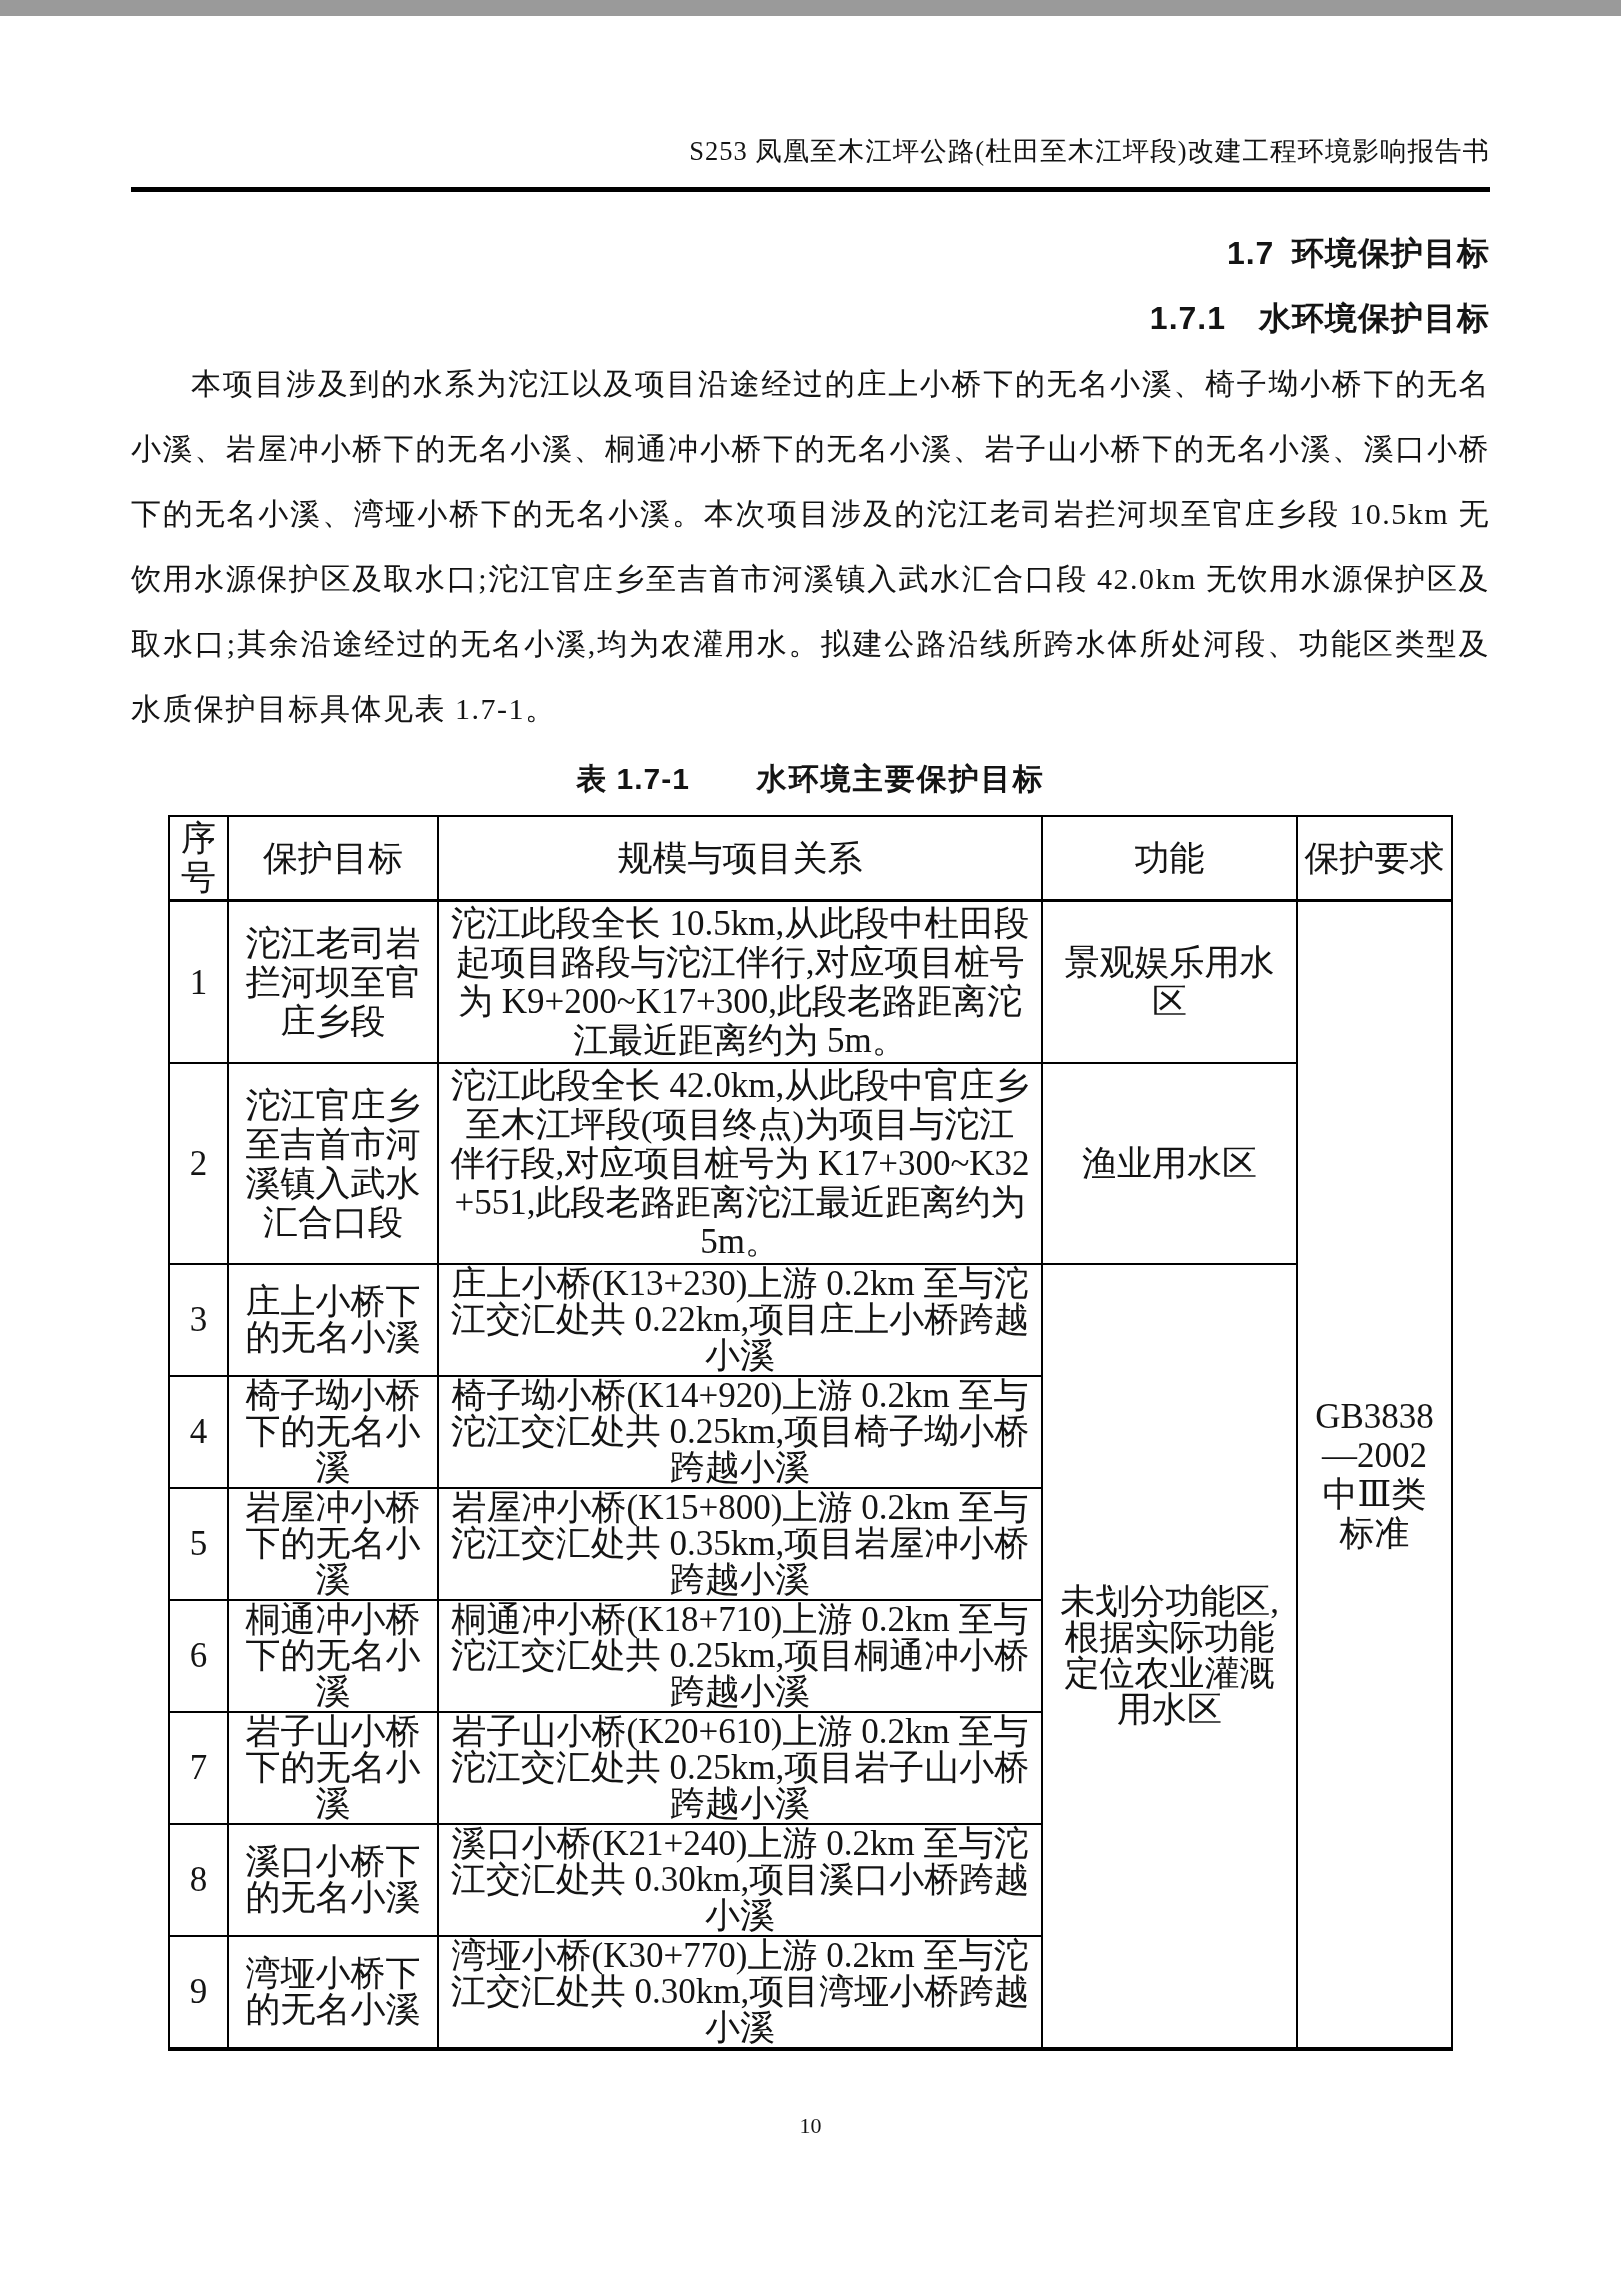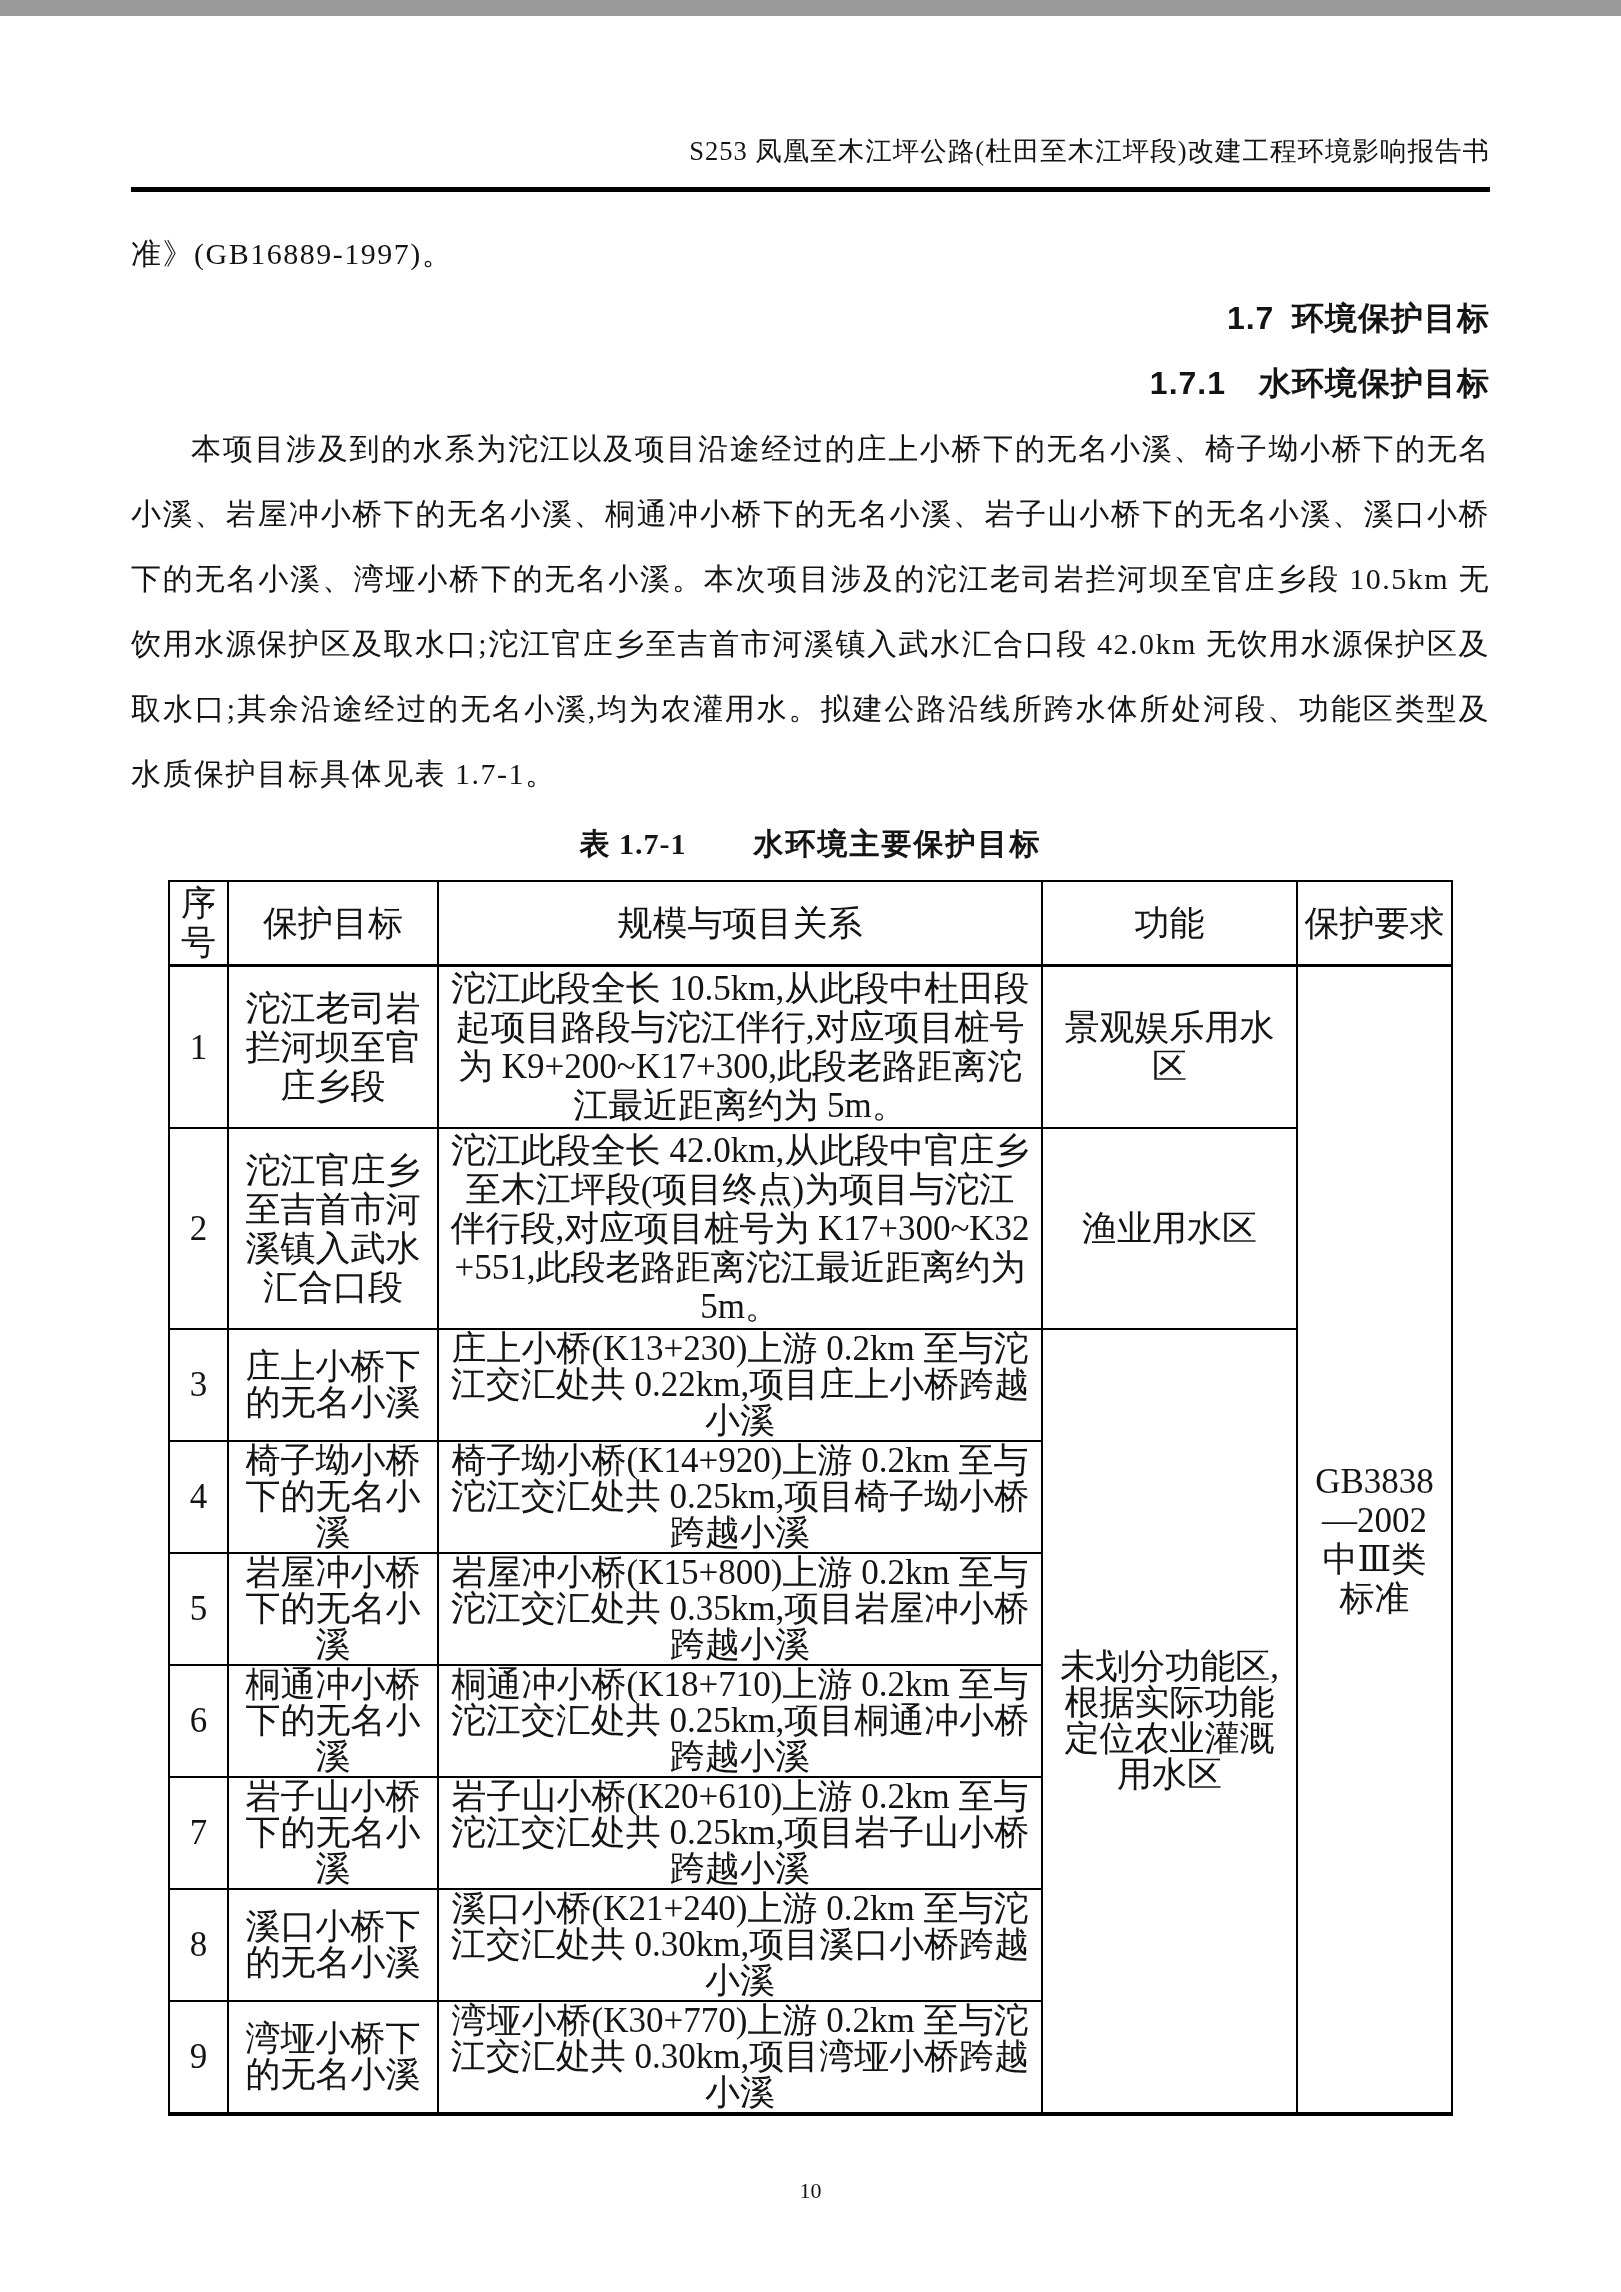--- a/index.html
+++ b/index.html
@@ -49,21 +49,21 @@
   }
   .heading2 .h-num{margin-right:17.6px;}
   .heading3 .h-num{margin-right:33px;}
   
   .table-caption{
     margin-top:7.8px;
     text-align:center;
     font-size:30px;
     line-height:61px;
     font-weight:bold;
-    font-family:Liberation Serif, serif;
+    font-family:Liberation Sans, sans-serif;
   }
   .table-caption .cap-label{margin-right:67px;letter-spacing:1px;}
   .table-caption .cap-title{letter-spacing:2px;}
   
   table.protect{
     width:1282px;
     margin:5.9px auto 0 auto;
     border-collapse:collapse;
     table-layout:fixed;
     font-size:35px;
@@ -103,21 +103,20 @@
 <body>
 
 <div class="page">
 
   <div class="doc-header">
     <div class="title">S253 凤凰至木江坪公路(杜田至木江坪段)改建工程环境影响报告书</div>
     <div class="header-rule"></div>
   </div>
 
   <div class="body-text">
-    <p class="para">准》(GB16889-1997)。</p>
 
     <h2 class="heading2"><span class="h-num">1.7</span><span>环境保护目标</span></h2>
 
 
     <h3 class="heading3"><span class="h-num">1.7.1</span><span>水环境保护目标</span></h3>
 
     <p class="para indent">本项目涉及到的水系为沱江以及项目沿途经过的庄上小桥下的无名小溪、椅子坳小桥下的无名小溪、岩屋冲小桥下的无名小溪、桐通冲小桥下的无名小溪、岩子山小桥下的无名小溪、溪口小桥下的无名小溪、湾垭小桥下的无名小溪。本次项目涉及的沱江老司岩拦河坝至官庄乡段 10.5km 无饮用水源保护区及取水口;沱江官庄乡至吉首市河溪镇入武水汇合口段 42.0km 无饮用水源保护区及取水口;其余沿途经过的无名小溪,均为农灌用水。拟建公路沿线所跨水体所处河段、功能区类型及水质保护目标具体见表 1.7-1。</p>
 
     <div class="table-caption"><span class="cap-label">表 1.7-1</span><span class="cap-title">水环境主要保护目标</span></div>
 

